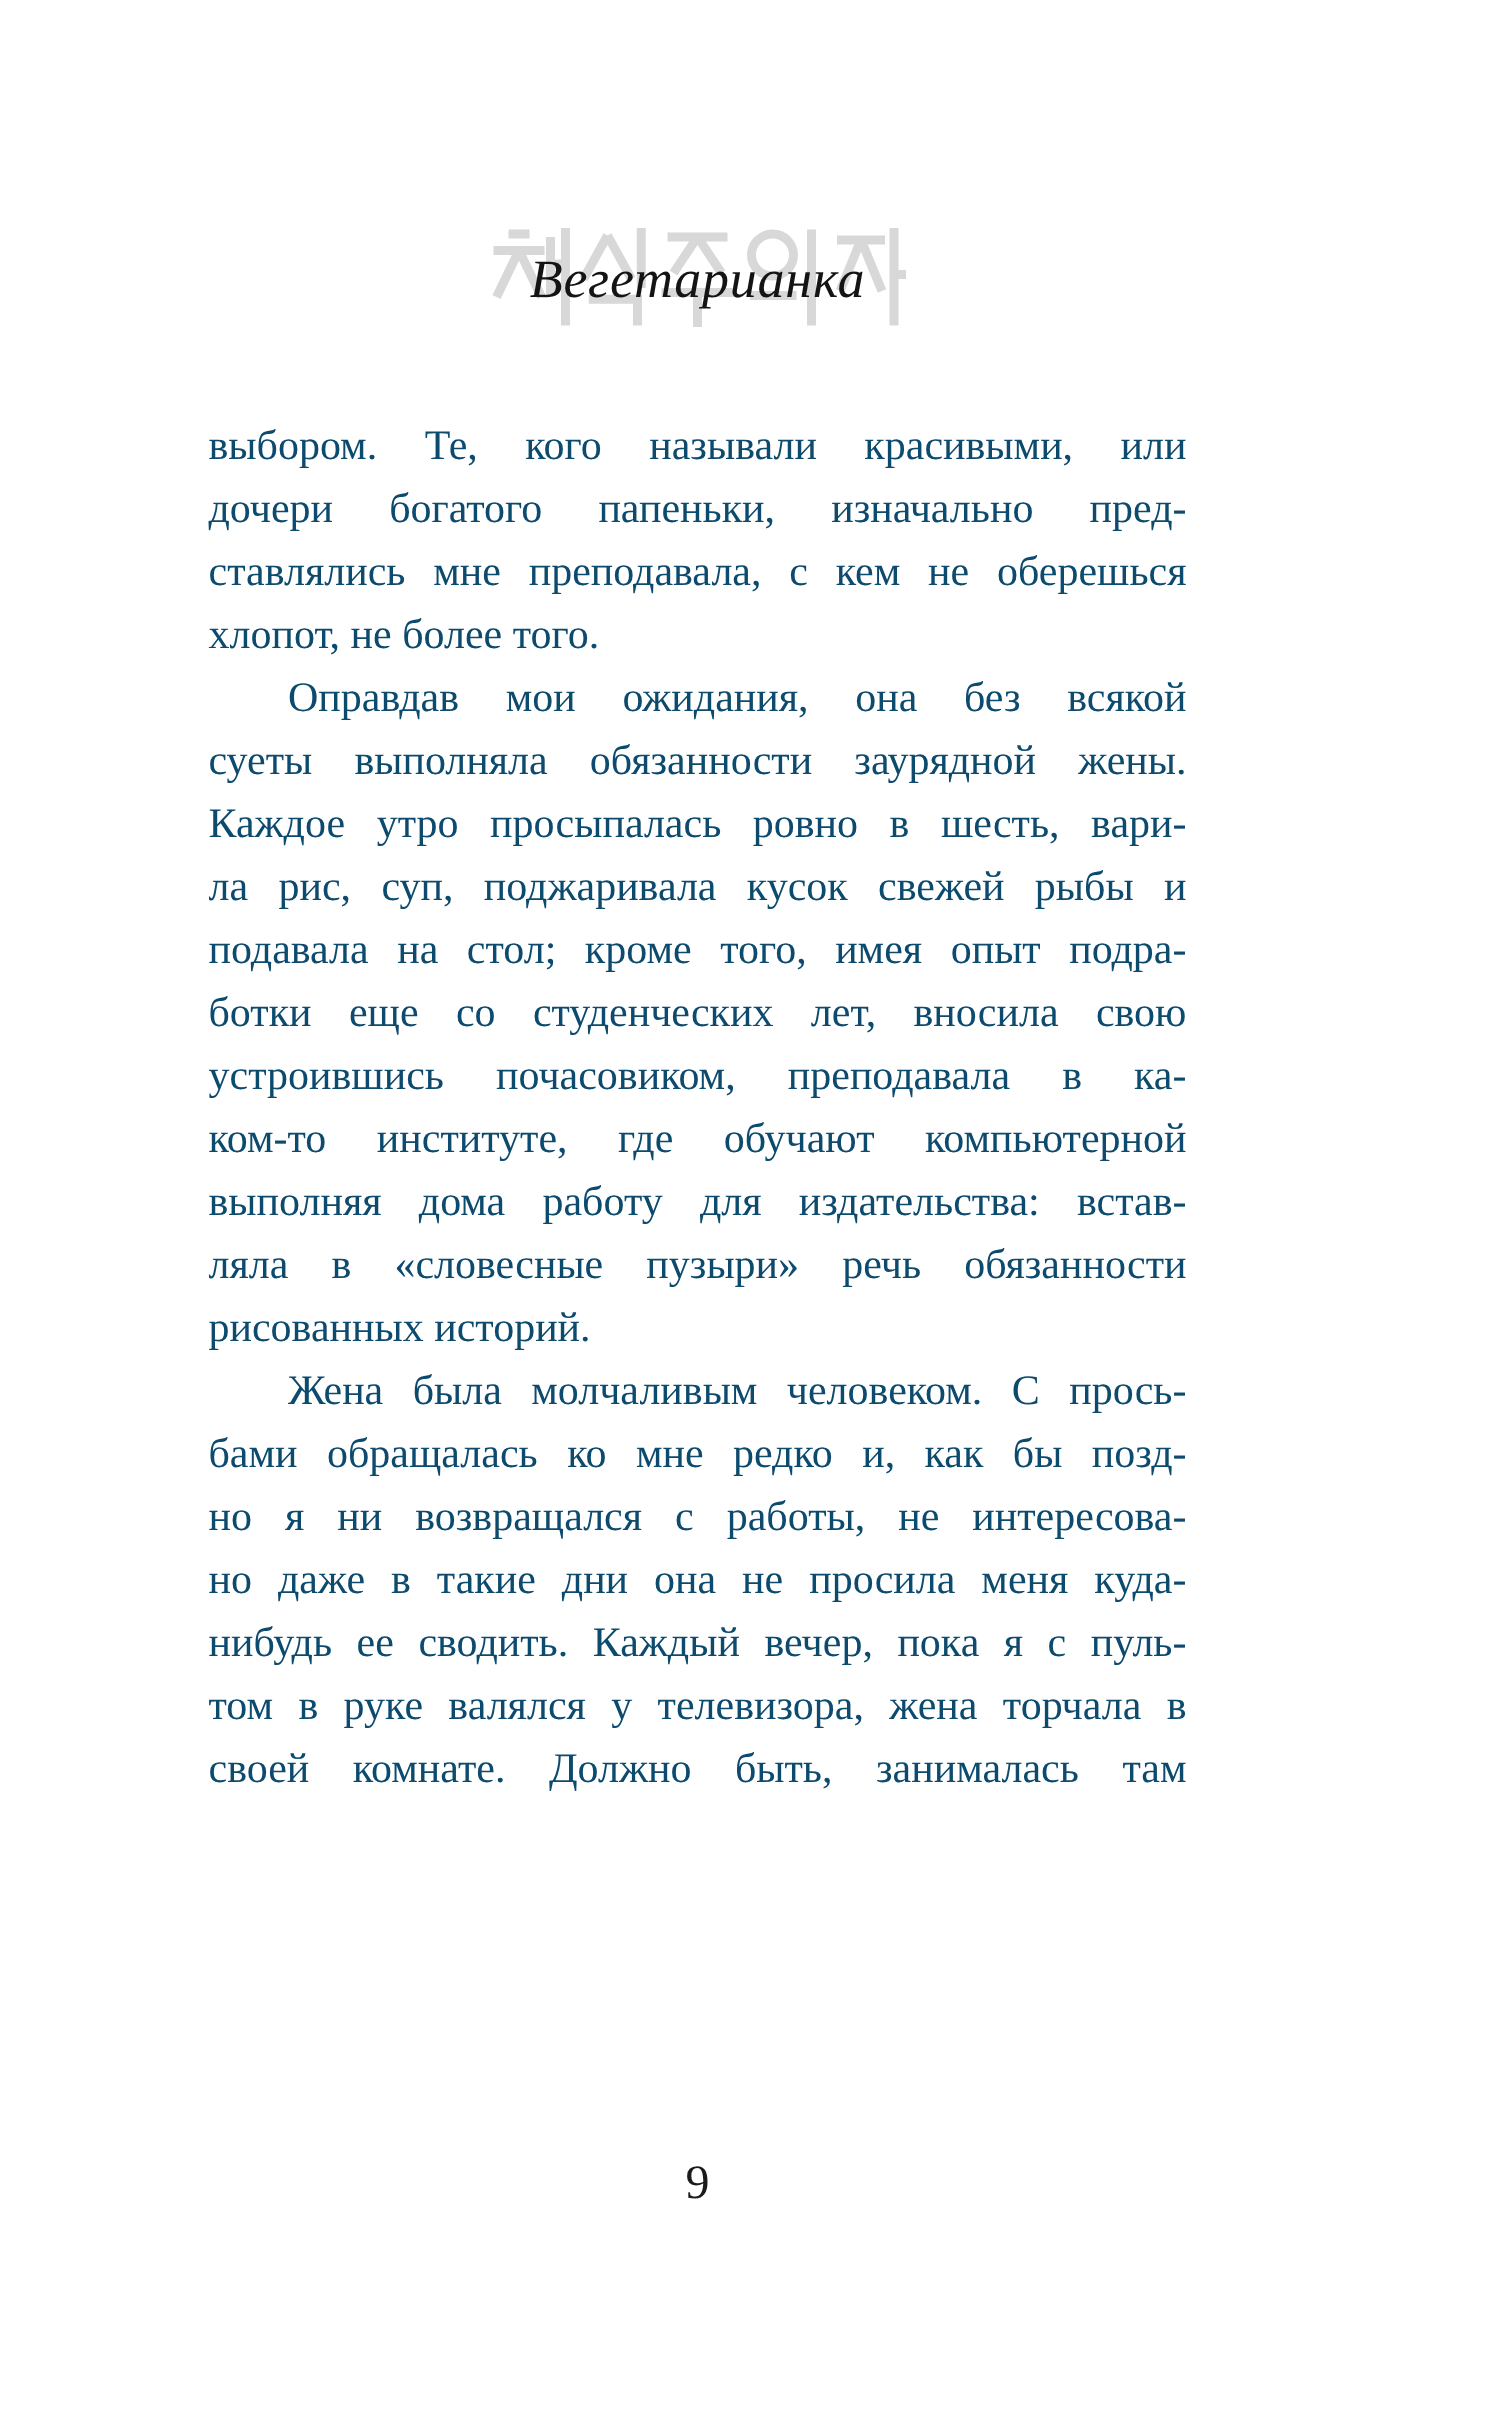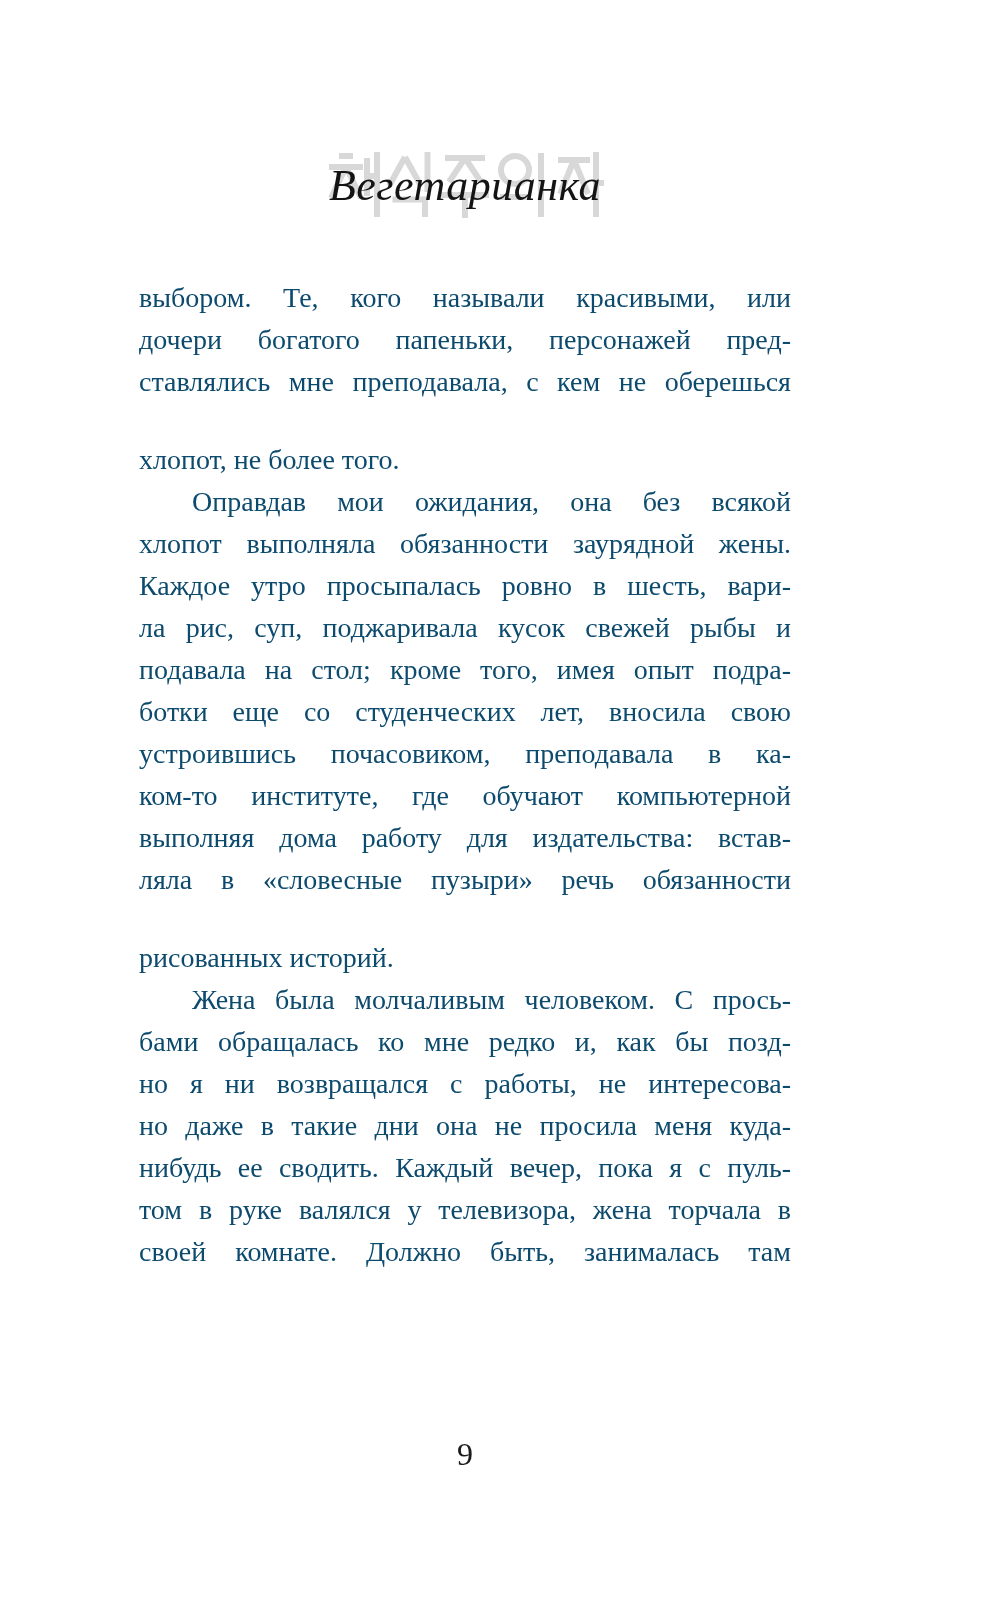--- a/index.html
+++ b/index.html
@@ -30,21 +30,21 @@
     transform: translateX(-50%);
     z-index: 1;
   }
   .chapter-title {
     position: absolute;
     left: 0;
     top: 162px;
     width: 100%;
     text-align: center;
     font-style: italic;
-    font-size: 44px;
+    font-size: 36px;
     line-height: 48px;
     color: #141414;
     z-index: 2;
     letter-spacing: 0.5px;
   }
   
   .text-block {
     position: absolute;
     left: 139px;
     top: 277px;
@@ -54,21 +54,20 @@
     color: #0c4a6e;
   }
   .text-line {
     text-align: justify;
     text-align-last: justify;
     height: 42px;
     white-space: nowrap;
   }
   .text-line.para-end {
     text-align-last: left;
-    margin-top: 36px;
   }
   .text-line.para-indent {
     text-indent: 53px;
   }
   
   .page-number {
     position: absolute;
     left: 139px;
     top: 1434px;
     width: 652px;
@@ -115,25 +114,25 @@
         <path d="M498 16 L526 84"></path>
         <path d="M542 0 L542 130"></path>
         <path d="M542 62 L558 62"></path>
       </g>
     </svg>
     <div class="chapter-title">Вегетарианка</div>
   </div>
 
   <div class="text-block">
     <div class="text-line">выбором. Те, кого называли красивыми, или</div>
-    <div class="text-line">дочери богатого папеньки, персонажей пред-</div>
+    <div class="text-line">дочери богатого папеньки, изначально пред-</div>
     <div class="text-line">ставлялись мне преподавала, с кем не оберешься</div>
     <div class="text-line para-end">хлопот, не более того.</div>
     <div class="text-line para-indent">Оправдав мои ожидания, она без всякой</div>
-    <div class="text-line">хлопот выполняла обязанности заурядной жены.</div>
+    <div class="text-line">суеты выполняла обязанности заурядной жены.</div>
     <div class="text-line">Каждое утро просыпалась ровно в шесть, вари-</div>
     <div class="text-line">ла рис, суп, поджаривала кусок свежей рыбы и</div>
     <div class="text-line">подавала на стол; кроме того, имея опыт подра-</div>
     <div class="text-line">ботки еще со студенческих лет, вносила свою</div>
     <div class="text-line">устроившись почасовиком, преподавала в ка-</div>
     <div class="text-line">ком-то институте, где обучают компьютерной</div>
     <div class="text-line">выполняя дома работу для издательства: встав-</div>
     <div class="text-line">ляла в «словесные пузыри» речь обязанности</div>
     <div class="text-line para-end">рисованных историй.</div>
     <div class="text-line para-indent">Жена была молчаливым человеком. С прось-</div>

